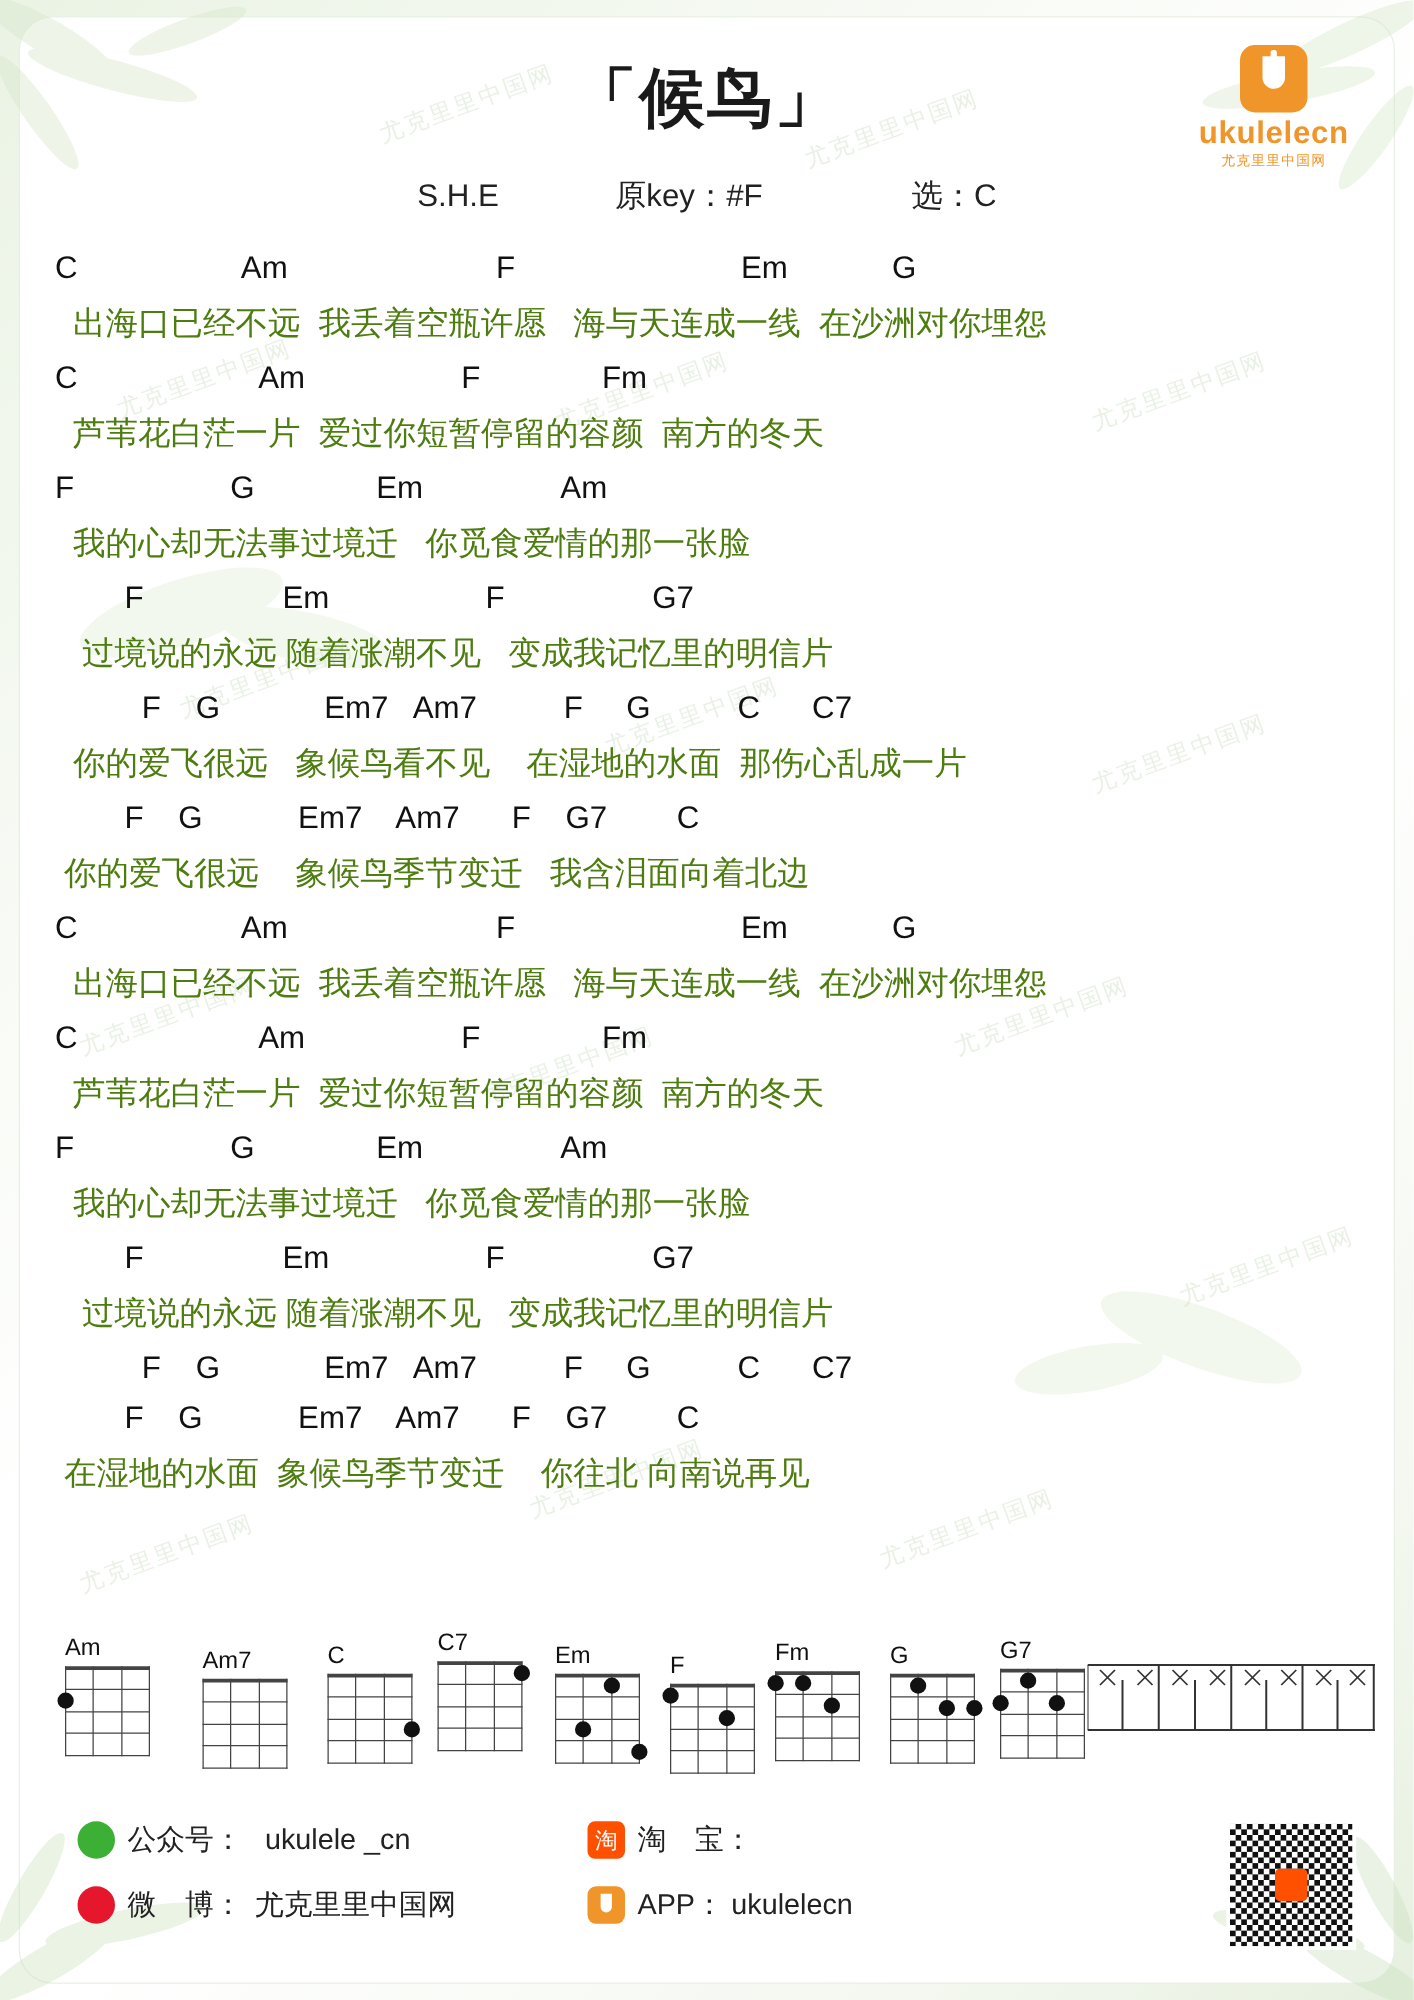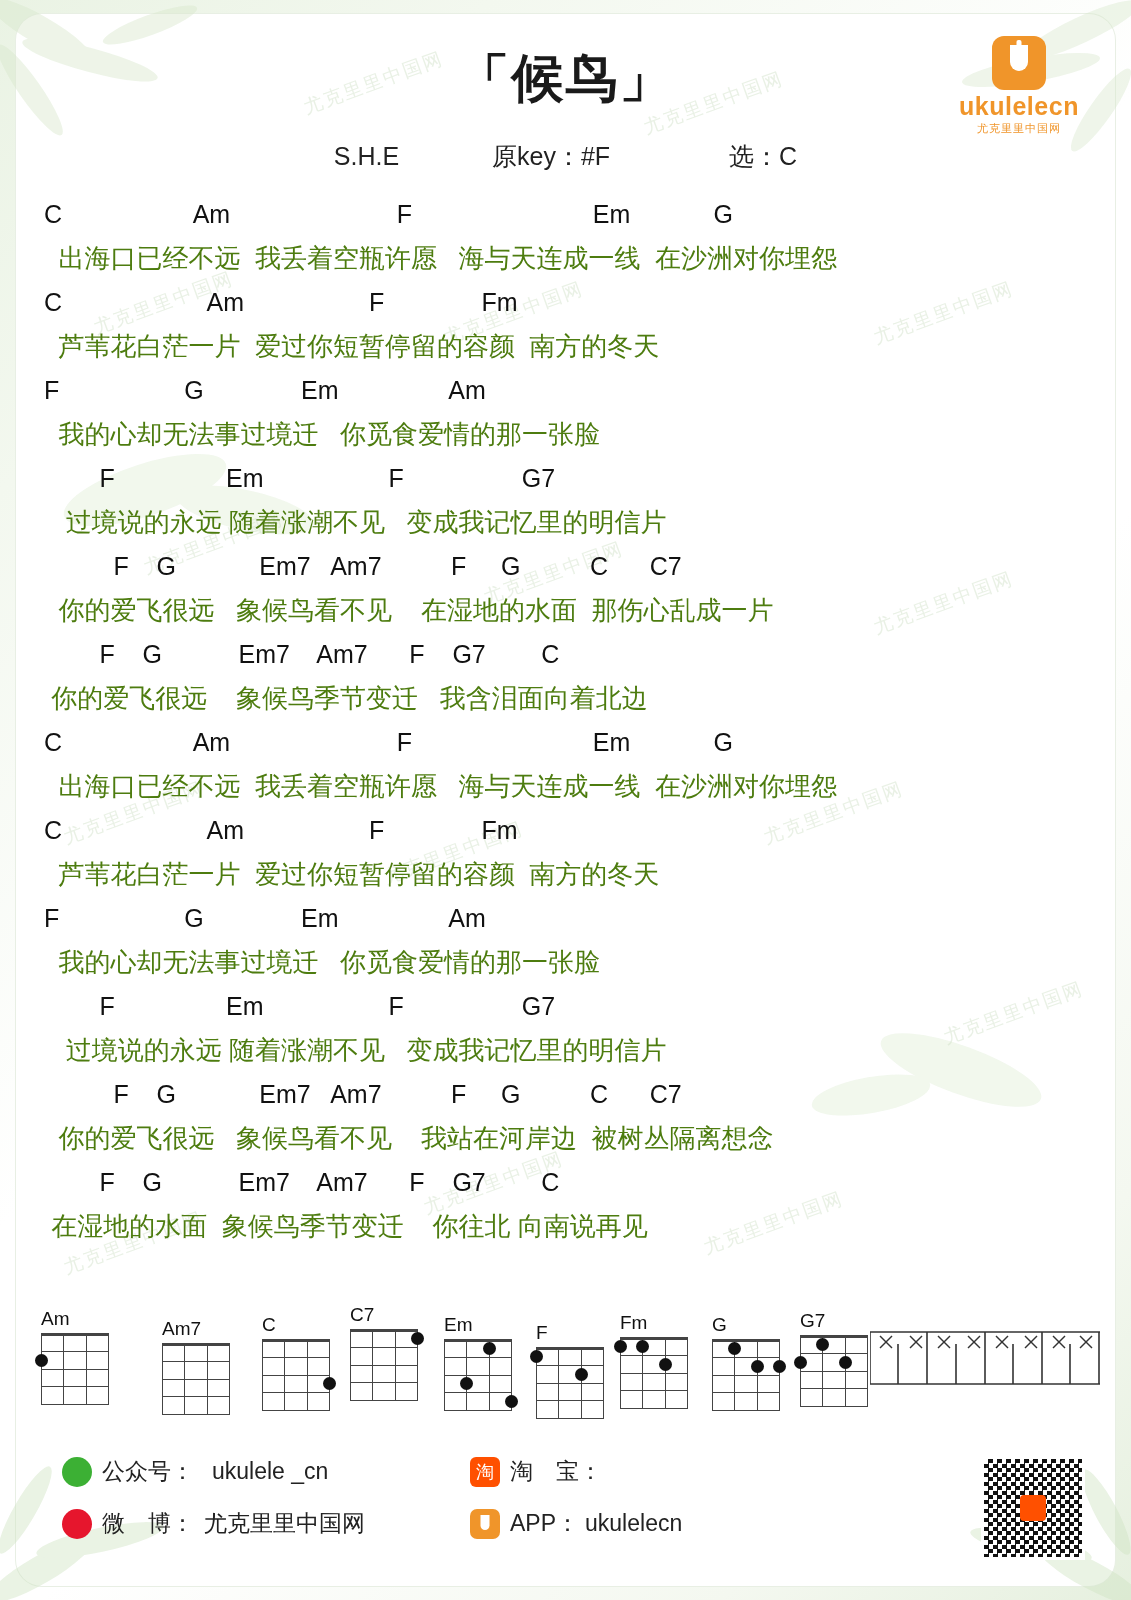--- a/index.html
+++ b/index.html
@@ -232,30 +232,29 @@
   <div class="block">
       <div class="chords">F                  G              Em                Am</div>
       <div class="lyrics">  我的心却无法事过境迁   你觅食爱情的那一张脸</div>
     </div>
   <div class="block">
       <div class="chords">        F                Em                  F                 G7</div>
       <div class="lyrics">   过境说的永远 随着涨潮不见   变成我记忆里的明信片</div>
     </div>
   <div class="block">
       <div class="chords">          F    G            Em7   Am7          F     G          C      C7</div>
-      <div class="lyrics">  你的爱飞很远   象候鸟看不见    我站在河岸边  被树丛隔离想念</div>
     </div>
   <div class="block">
       <div class="chords">        F    G           Em7    Am7      F    G7        C</div>
       <div class="lyrics"> 在湿地的水面  象候鸟季节变迁    你往北 向南说再见</div>
     </div>
 </div>
 
 <div class="diagrams">
-  <div class="chordbox" style="left:1px;top:8px;">
+  <div class="chordbox" style="left:12px;top:8px;">
     <div class="nm">Am</div>
     <div class="grid">
         <div class="v" style="left: 0px;"></div>
         <div class="v" style="left: 22px;"></div>
         <div class="v" style="left: 45px;"></div>
         <div class="v" style="left: 67px;"></div>
         <div class="h" style="top: 0px; height: 3px;"></div>
         <div class="h" style="top: 18px;"></div>
         <div class="h" style="top: 36px;"></div>
         <div class="h" style="top: 53px;"></div>

